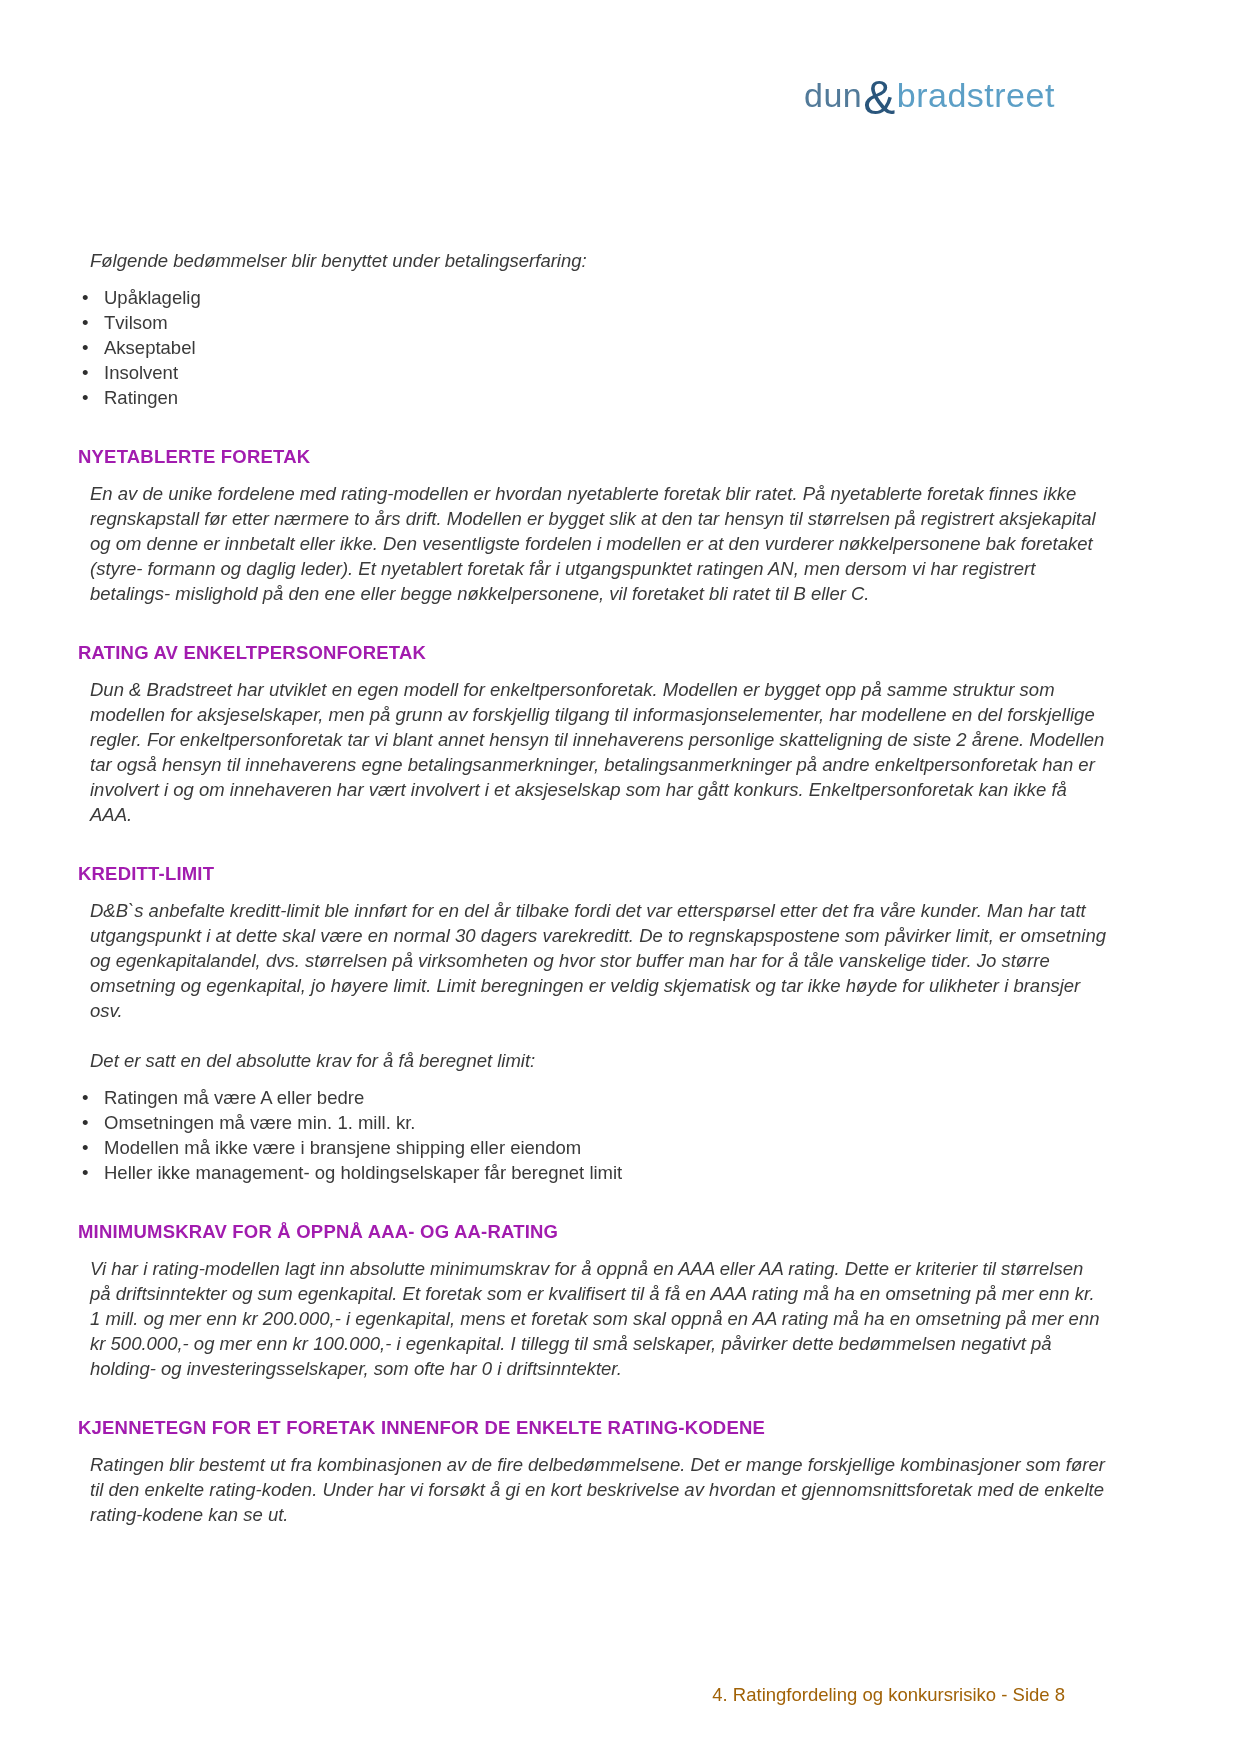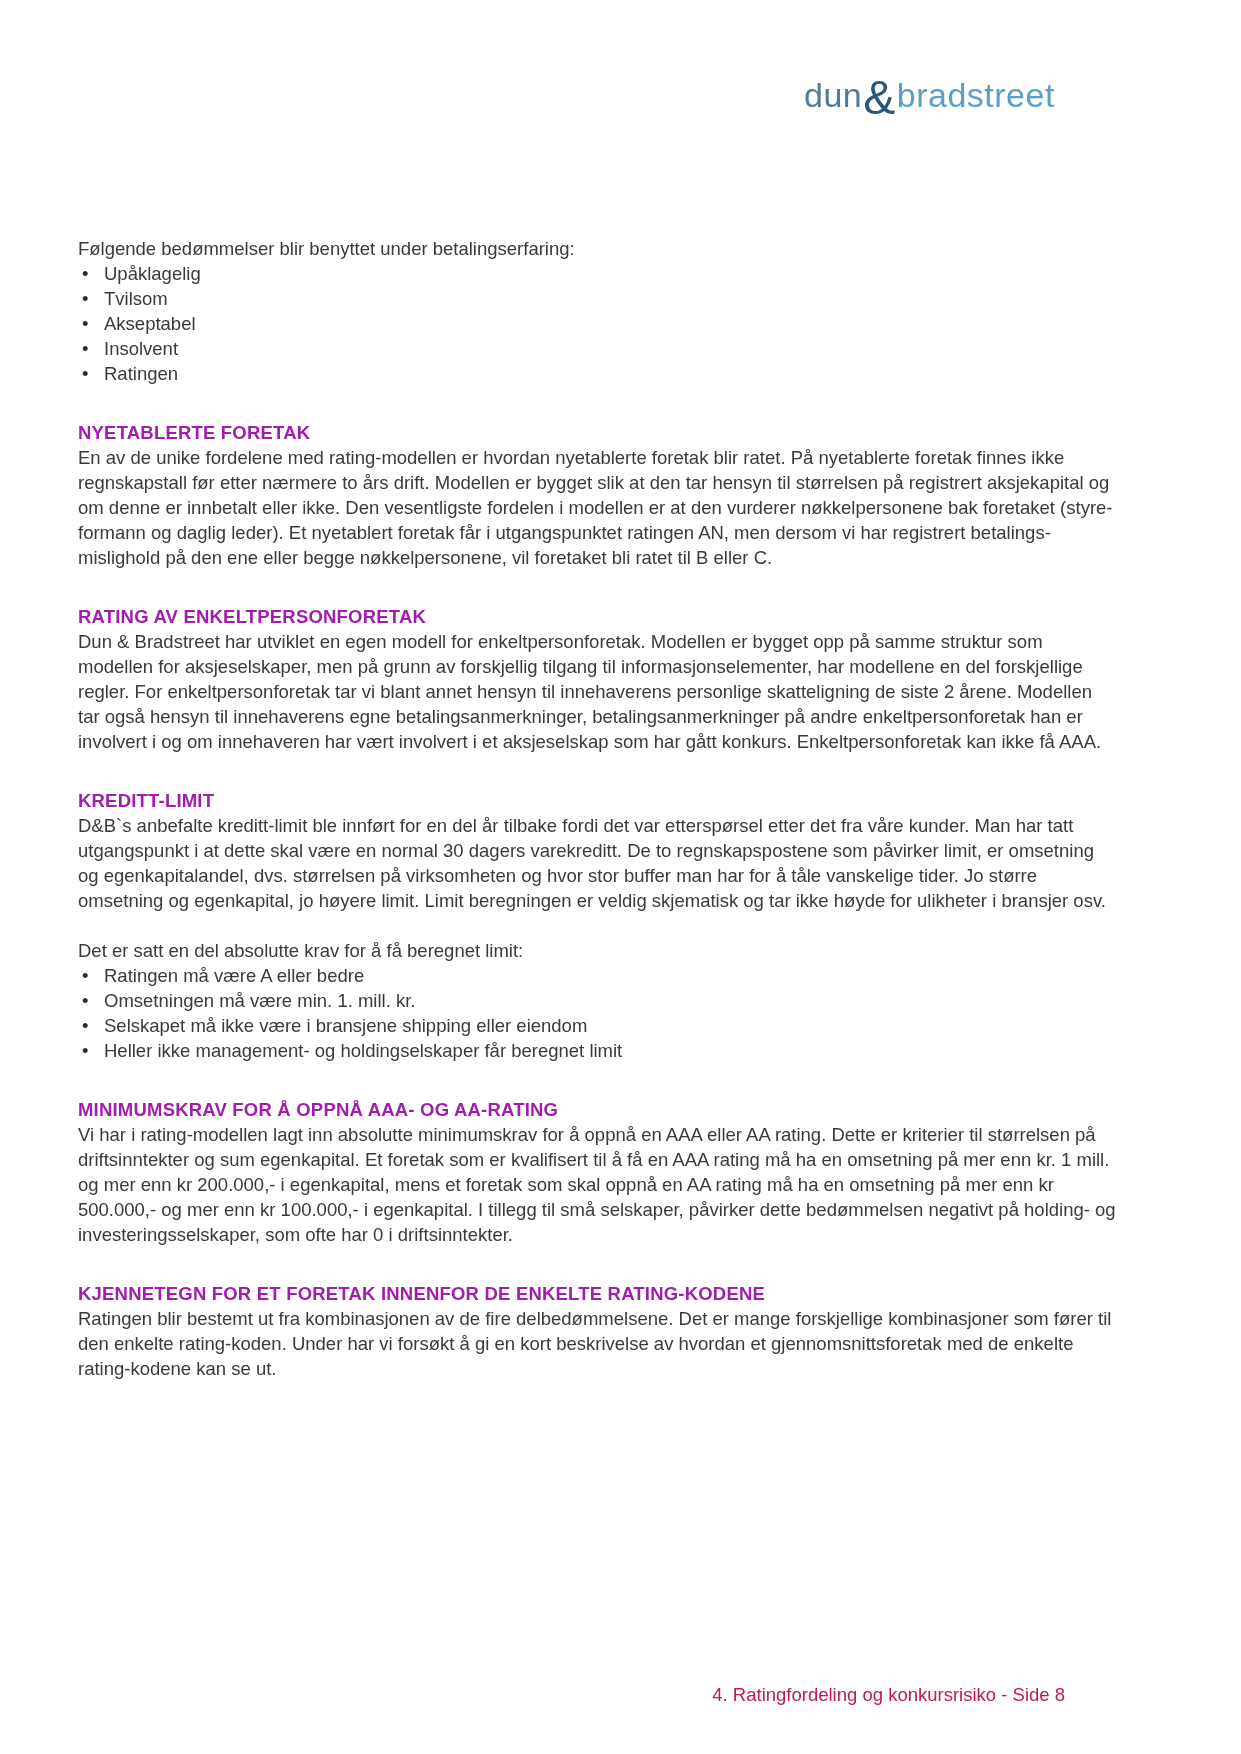--- a/index.html
+++ b/index.html
@@ -28,21 +28,21 @@
   }
   .content {
     position: absolute;
     top: 236px;
     left: 78px;
     width: 1040px;
     font-size: 18.5px;
     line-height: 25px;
     color: #3a3a3a;
   }
-  .content p { margin: 0; }
+  .content p { margin: 12px; font-style: italic; }
   h2.sec-heading {
     font-size: 18.5px;
     line-height: 25px;
     font-weight: bold;
     color: #a21caf;
     margin: 34px 0 0 0;
     letter-spacing: 0.2px;
   }
   ul.bullets {
     list-style: none;
@@ -61,21 +61,21 @@
     color: #2e2e2e;
   }
   .limit-lead { margin-top: 25px !important; }
   .limit-note { margin-top: 34px !important; }
   .footer {
     position: absolute;
     top: 1682px;
     right: 176px;
     font-size: 18.5px;
     line-height: 25px;
-    color: #be185d;
+    color: #a16207;
     white-space: nowrap;
   }
 </style>
 </head>
 <body>
 
 <div class="page">
 
   <div class="logo">
     <span style="color: rgb(82, 122, 153);">dun</span><span class="amp" style="color: rgb(42, 86, 124);">&amp;</span><span style="color: rgb(92, 159, 198);">bradstreet</span>
@@ -102,21 +102,21 @@
       <p>Dun &amp; Bradstreet har utviklet en egen modell for enkeltpersonforetak. Modellen er bygget opp på samme struktur som modellen for aksjeselskaper, men på grunn av forskjellig tilgang til informasjonselementer, har modellene en del forskjellige regler. For enkeltpersonforetak tar vi blant annet hensyn til innehaverens personlige skatteligning de siste 2 årene. Modellen tar også hensyn til innehaverens egne betalingsanmerkninger, betalingsanmerkninger på andre enkeltpersonforetak han er involvert i og om innehaveren har vært involvert i et aksjeselskap som har gått konkurs. Enkeltpersonforetak kan ikke få AAA.</p>
     </section>
 
     <section>
       <h2 class="sec-heading">KREDITT-LIMIT</h2>
       <p>D&amp;B`s anbefalte kreditt-limit ble innført for en del år tilbake fordi det var etterspørsel etter det fra våre kunder. Man har tatt utgangspunkt i at dette skal være en normal 30 dagers varekreditt. De to regnskapspostene som påvirker limit, er omsetning og egenkapitalandel, dvs. størrelsen på virksomheten og hvor stor buffer man har for å tåle vanskelige tider. Jo større omsetning og egenkapital, jo høyere limit. Limit beregningen er veldig skjematisk og tar ikke høyde for ulikheter i bransjer osv.</p>
       <p class="limit-lead">Det er satt en del absolutte krav for å få beregnet limit:</p>
       <ul class="bullets">
         <li>Ratingen må være A eller bedre</li>
         <li>Omsetningen må være min. 1. mill. kr.</li>
-        <li>Selskapet må ikke være i bransjene shipping eller eiendom</li>
+        <li>Modellen må ikke være i bransjene shipping eller eiendom</li>
         <li>Heller ikke management- og holdingselskaper får beregnet limit</li>
       </ul>
     </section>
 
     <section>
       <h2 class="sec-heading">MINIMUMSKRAV FOR Å OPPNÅ AAA- OG AA-RATING</h2>
       <p>Vi har i rating-modellen lagt inn absolutte minimumskrav for å oppnå en AAA eller AA rating. Dette er kriterier til størrelsen på driftsinntekter og sum egenkapital. Et foretak som er kvalifisert til å få en AAA rating må ha en omsetning på mer enn kr. 1 mill. og mer enn kr 200.000,- i egenkapital, mens et foretak som skal oppnå en AA rating må ha en omsetning på mer enn kr 500.000,- og mer enn kr 100.000,- i egenkapital. I tillegg til små selskaper, påvirker dette bedømmelsen negativt på holding- og investeringsselskaper, som ofte har 0 i driftsinntekter.</p>
     </section>
 
     <section>

